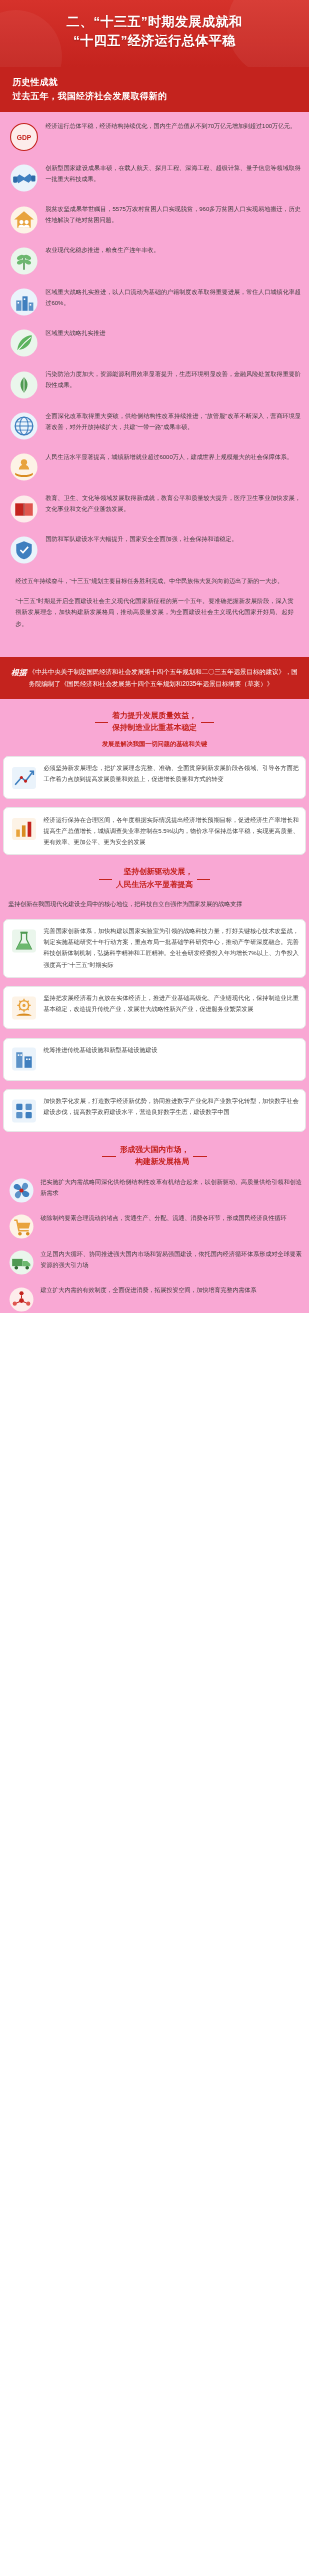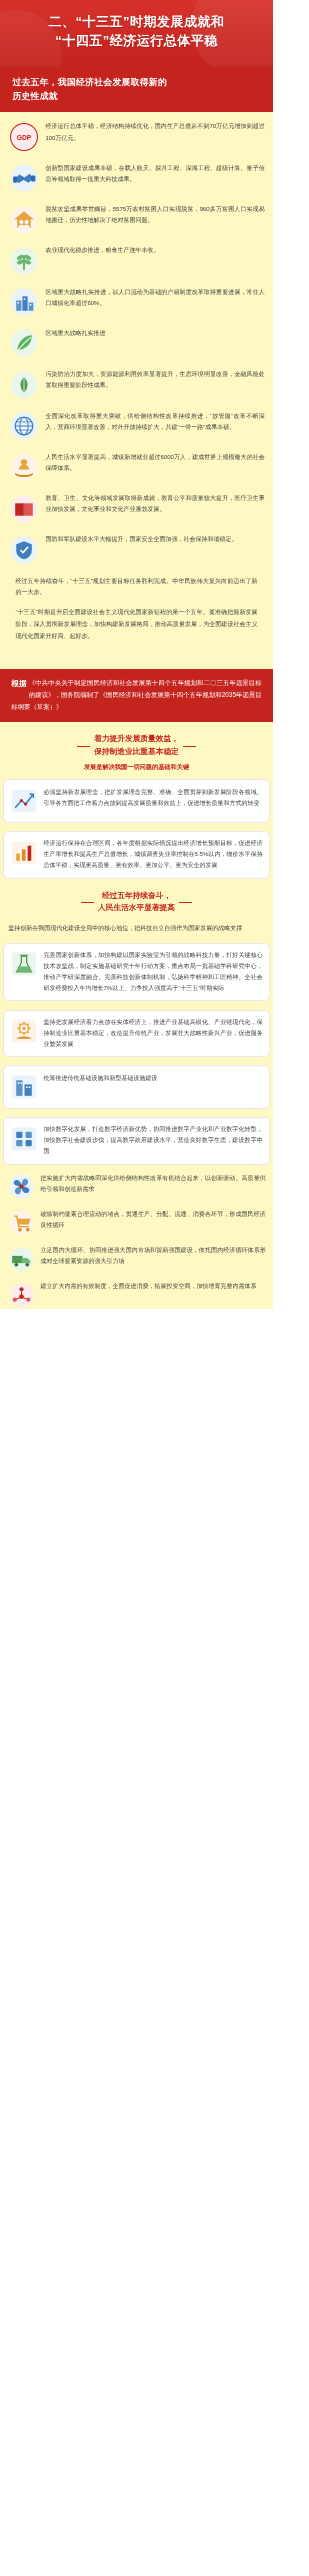--- a/index.html
+++ b/index.html
@@ -2,21 +2,21 @@
 <html style="font-size:8.2px"><head>
 <meta charset="utf-8">
 <style>
   * { box-sizing: border-box; margin: 0; padding: 0; }
   body {
     width: 309px;
     font-family: "Liberation Sans", sans-serif;
     background: #ffffff;
     color: #333;
   }
-  .page { width: 273px; position: relative; background:#fef9c3; }
+  .page { width: 309px; position: relative; background:#f9a8d4; }
 
   
   .header {
     background: linear-gradient(180deg,#d6322b 0%, #c4231e 100%);
     padding: 13.4px 15.5px 15.5px 15.5px;
     color: #fff;
     position: relative;
     overflow: hidden;
   }
   .header:before{
@@ -91,37 +91,38 @@
   
   .redband {
     background: #c4231e;
     color: #fff;
     margin: 3.1px 0 0 0;
     padding: 8.2px 11.3px 9.3px 11.3px;
     font-size: 6.4px;
     line-height: 1.85;
     text-align: justify;
   }
-  .redband .lead { font-weight: bold; font-size: 7.7px; float:left; margin-right:2.1px;}
+  .redband .lead { font-weight: bold; font-size: 7.7px; float:left; margin-right:2.1px;font-style:italic;}
 
   
   .ribbon {
     position: relative;
     text-align: center;
     margin: 11.3px 0 8.2px 0;
     padding: 0 13.4px;
   }
   .ribbon .rib-inner {
     display: inline-block;
     position: relative;
     color: #c4231e;
     font-size: 7.7px;
     font-weight: bold;
     line-height: 1.6;
     padding: 0 17.5px;
+    text-align: right;
   }
   .ribbon .rib-inner:before,
   .ribbon .rib-inner:after {
     content: "";
     position: absolute;
     top: 50%;
     width: 13.4px;
     height: 1px;
     background: #c4231e;
   }
@@ -194,22 +195,22 @@
 <div class="page">
 
   <div class="header">
     <h1>
       <span>二、“十三五”时期发展成就和</span><br>
       <span>“十四五”经济运行总体平稳</span>
     </h1>
   </div>
 
   <div class="section-title">
+    <span class="line2">历史性成就</span>
     <span class="line2">过去五年，我国经济社会发展取得新的</span>
-    <span class="line2">历史性成就</span>
   </div>
 
   <div class="body">
 
     <div class="item">
       <div class="icon">
         <svg width="30" height="30" viewBox="0 0 58 58">
           <circle cx="29" cy="29" r="26" fill="#fdeceb" stroke="#c4231e" stroke-width="2"></circle>
           <text x="29" y="34" font-size="13" font-weight="bold" fill="#c4231e" text-anchor="middle" font-family="Liberation Sans">GDP</text>
         </svg>
@@ -379,21 +380,21 @@
         <rect x="12" y="28" width="7" height="14" fill="#e8a33d"></rect>
         <rect x="23" y="20" width="7" height="22" fill="#d98c22"></rect>
         <rect x="34" y="13" width="7" height="29" fill="#c4231e"></rect>
       </svg>
     </div>
     <div class="txt">经济运行保持在合理区间，各年度根据实际情况提出经济增长预期目标，促进经济生产率增长和提高生产总值增长，城镇调查失业率控制在5.5%以内，物价水平保持总体平稳，实现更高质量、更有效率、更加公平、更为安全的发展</div>
   </div>
 
   <div class="ribbon">
     <span class="rib-inner">
-      <span>经过五年持续奋斗，</span><br>
+      <span>坚持创新驱动发展，</span><br>
       <span>人民生活水平显著提高</span>
     </span>
   </div>
   <div class="lead-para">坚持创新在我国现代化建设全局中的核心地位，把科技自立自强作为国家发展的战略支撑</div>
 
   <div class="card">
     <div class="icon">
       <svg width="28" height="28" viewBox="0 0 54 54">
         <rect x="4" y="5" width="46" height="44" rx="5" fill="#eaf6ec"></rect>
         <path d="M22 12 V24 L13 42 H41 L32 24 V12 Z" fill="none" stroke="#4e9a52" stroke-width="2.5"></path>
@@ -438,20 +439,26 @@
         <rect x="4" y="5" width="46" height="44" rx="5" fill="#eaf3fb"></rect>
         <rect x="12" y="13" width="12" height="12" rx="2" fill="#3f7fbf"></rect>
         <rect x="30" y="13" width="12" height="12" rx="2" fill="#5b92c8"></rect>
         <rect x="12" y="29" width="12" height="12" rx="2" fill="#5b92c8"></rect>
         <rect x="30" y="29" width="12" height="12" rx="2" fill="#3f7fbf"></rect>
       </svg>
     </div>
     <div class="txt">加快数字化发展，打造数字经济新优势，协同推进数字产业化和产业数字化转型，加快数字社会建设步伐，提高数字政府建设水平，营造良好数字生态，建设数字中国</div>
   </div>
 
+  <div class="ribbon">
+    <span class="rib-inner">
+      <span>形成强大国内市场，</span><br>
+      <span>构建新发展格局</span>
+    </span>
+  </div>
 
   <div class="bullet-row">
     <div class="icon">
       <svg width="27" height="27" viewBox="0 0 52 52">
         <circle cx="26" cy="26" r="23" fill="#eaf3fb"></circle>
         <path d="M26 26 C26 14 16 10 12 16 C8 22 16 26 26 26 Z" fill="#3f7fbf"></path>
         <path d="M26 26 C38 26 42 16 36 12 C30 8 26 16 26 26 Z" fill="#5b92c8"></path>
         <path d="M26 26 C26 38 36 42 40 36 C44 30 36 26 26 26 Z" fill="#3f7fbf"></path>
         <path d="M26 26 C14 26 10 36 16 40 C22 44 26 36 26 26 Z" fill="#5b92c8"></path>
         <circle cx="26" cy="26" r="4" fill="#c4231e"></circle>

